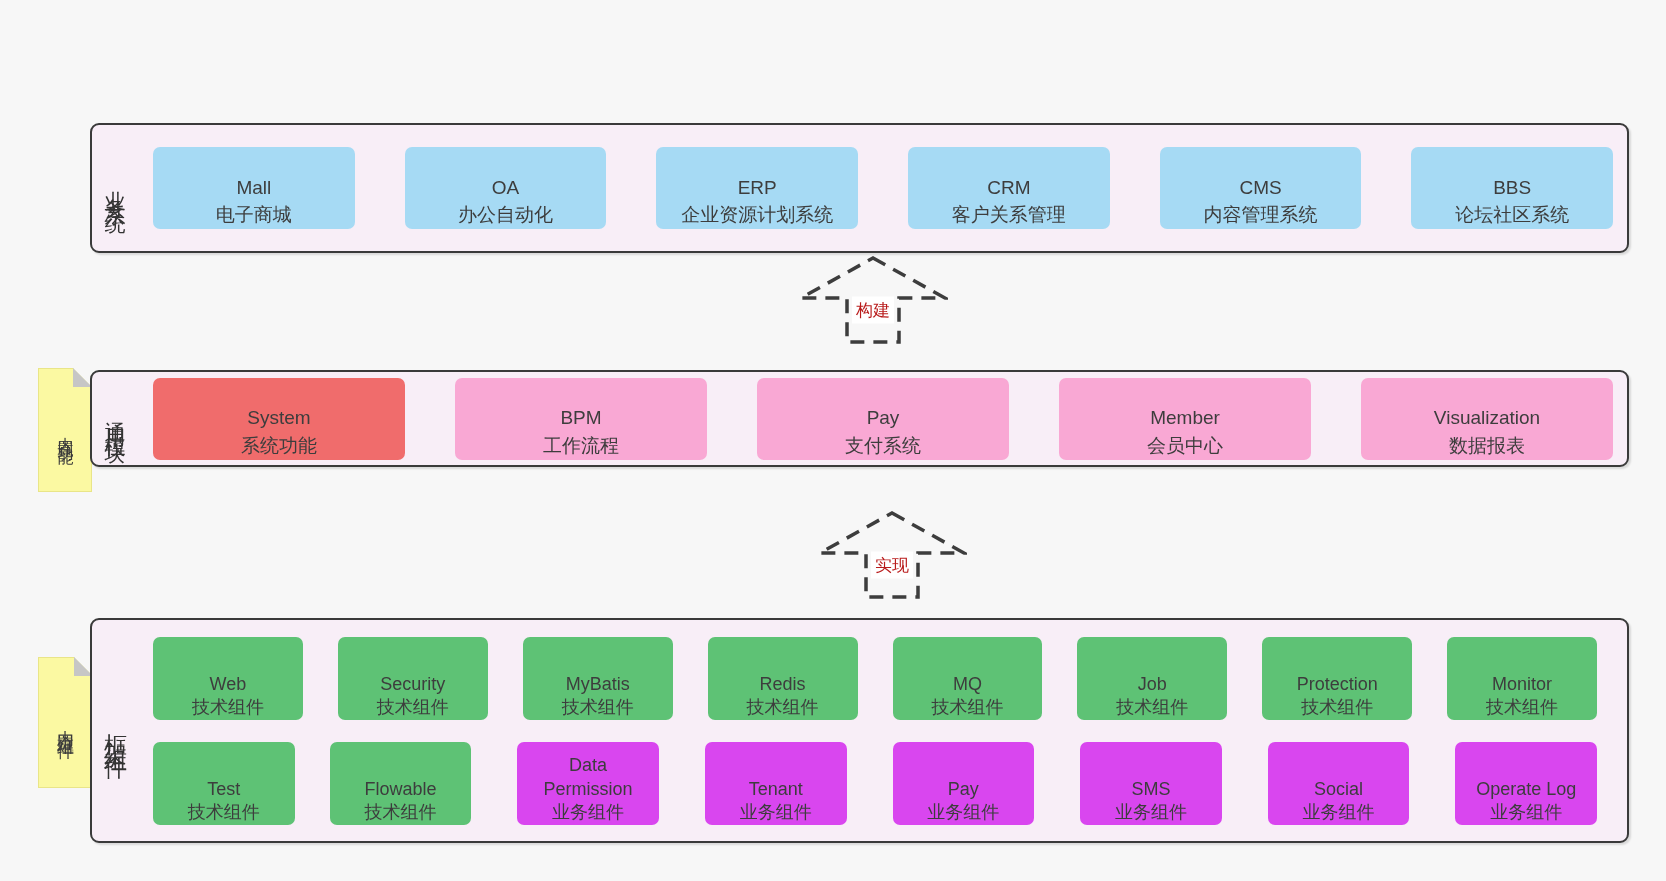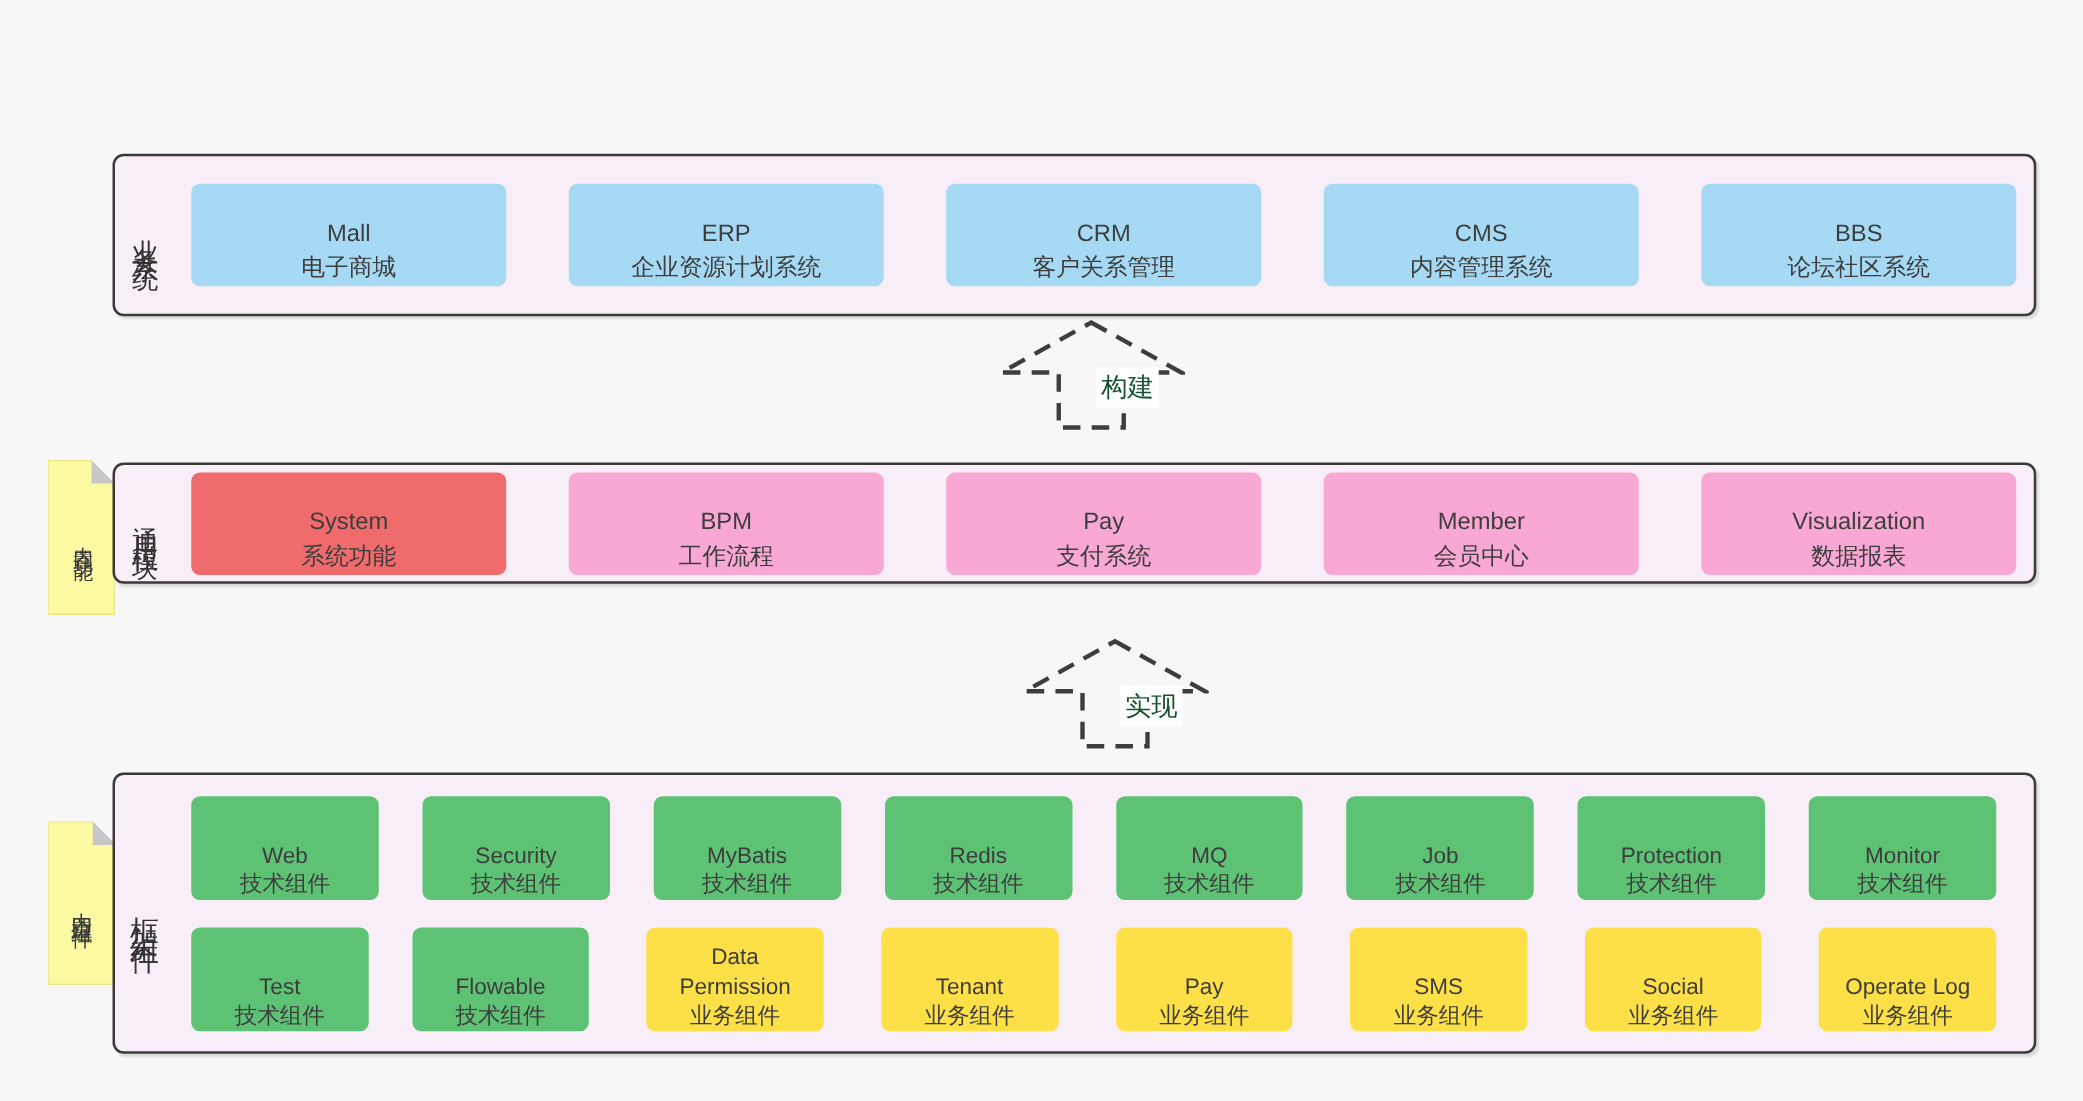--- a/index.html
+++ b/index.html
@@ -78,44 +78,43 @@
     height: 83px;
     font-size: 18px;
     line-height: 1.32;
     padding: 0 5px;
     box-sizing: border-box;
   }
   .box.blue   { background: #a6daf4; }
   .box.red    { background: #f06c6c; }
   .box.pink   { background: #f9a8d4; }
   .box.gdark  { background: #5ec275; }
-  .box.glight { background: #fde047; margin-left: 11px; }
+  .box.glight { background: #d946ef; margin-left: 11px; }
 
   
   .arrow { position: absolute; width: 150px; height: 90px; }
   .arrow1 { left: 798px; top: 255px; }
   .arrow2 { left: 817px; top: 510px; }
   .arrow svg { display: block; width: 150px; height: 90px; }
   .arrow path {
     fill: none;
     stroke: #3d3d3d;
     stroke-width: 3.5;
     stroke-dasharray: 14 9;
   }
   .arrow-label {
     position: absolute;
     left: 50%;
     top: 55px;
     transform: translate(-50%, -50%);
     background: #ffffff;
-    font-size: 21px;
+    font-size: 17px;
     padding: 2px 4px;
     white-space: nowrap;
-    color: #14532d;
-    margin-left: 29px;
+    color: #b91c1c;
   }
 
   
   .sticky { position: absolute; }
   .sticky1 { left: 38px; top: 368px; width: 54px; height: 124px; }
   .sticky2 { left: 38px; top: 657px; width: 55px; height: 131px; }
   .sticky-body {
     position: absolute;
     inset: 0;
     background: #fbf9a2;
@@ -162,20 +161,24 @@
   </div>
 
   <section class="band band1">
     <div class="band-label">业务系统</div>
     <div class="boxes">
       <div class="box blue">
         <span>Mall</span>
         <span>电子商城</span>
       </div>
       <div class="box blue">
+        <span>OA</span>
+        <span>办公自动化</span>
+      </div>
+      <div class="box blue">
         <span>ERP</span>
         <span>企业资源计划系统</span>
       </div>
       <div class="box blue">
         <span>CRM</span>
         <span>客户关系管理</span>
       </div>
       <div class="box blue">
         <span>CMS</span>
         <span>内容管理系统</span>

